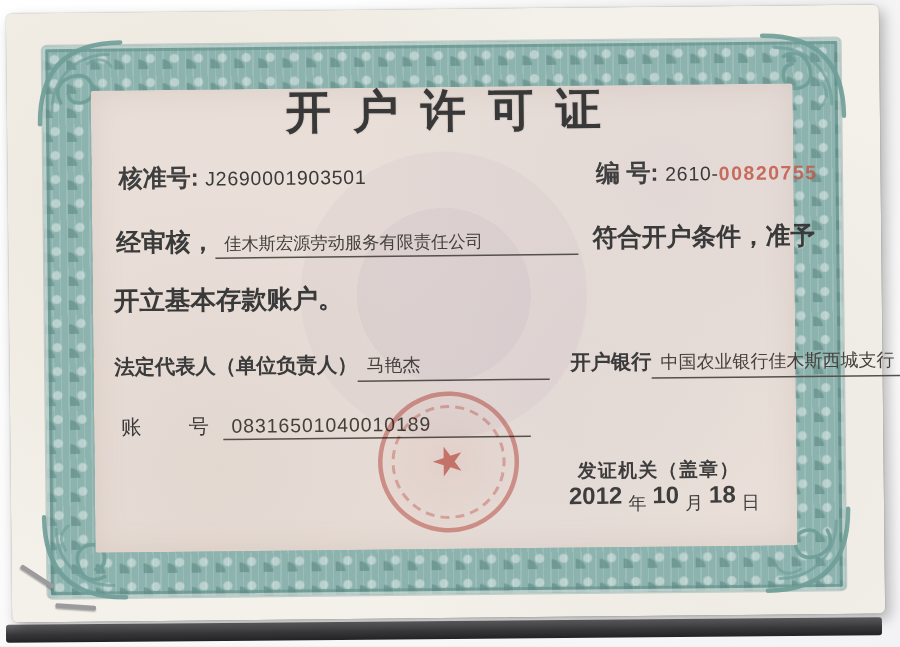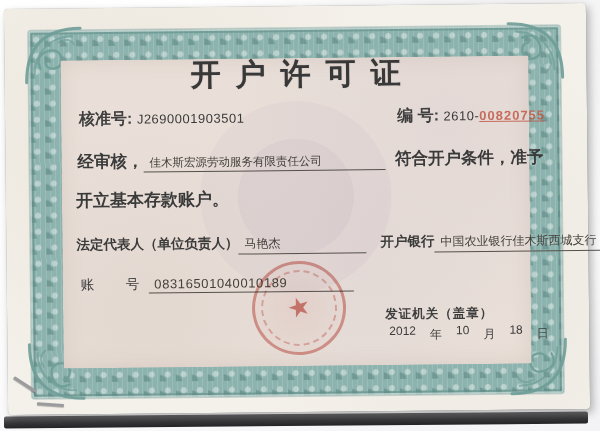--- a/index.html
+++ b/index.html
@@ -70,21 +70,21 @@
     text-align:center; font-size:30px; font-weight:bold;
     letter-spacing:15px; padding-left:15px; color:#383838;
     text-shadow:0 0 1px rgba(56,56,56,.4);
   }
   .row-approval {
     position:absolute; top:101px; left:74px; right:42px;
     display:flex; justify-content:space-between; align-items:baseline;
   }
   .lbl { font-weight:bold; font-size:16px; color:#3f3f3f; }
   .val { font-size:13px; color:#3a3a3a; letter-spacing:.5px; }
-  .serial-red { color:#c25949; font-weight:bold; letter-spacing:1px; opacity:.85;text-decoration:underline; }
+  .serial-red { color:#c25949; font-weight:bold; letter-spacing:1px; opacity:.85; }
   .line1 {
     position:absolute; top:143px; left:72px; right:44px;
     display:flex; align-items:baseline; white-space:nowrap;
   }
   .b16 { font-weight:bold; font-size:16.5px; color:#3a3a3a; }
   .u {
     border-bottom:1.2px solid #55504c; display:inline-block;
     text-align:left; padding:0 6px 1px 6px;
   }
   .company { font-size:11.5px; flex:1; min-width:200px; color:#44403c; }
@@ -94,21 +94,21 @@
     display:flex; align-items:baseline; white-space:nowrap;
   }
   .b13 { font-weight:bold; font-size:13.5px; color:#3b3b3b; }
   .rep-name { font-size:12px; min-width:128px; margin-right:14px; color:#45413d; }
   .bank-name { font-size:12px; flex:1; color:#45413d; }
   .row-acct { position:absolute; top:268px; left:74px; display:flex; align-items:baseline; }
   .acct-lbl { font-weight:normal; font-size:13.5px; letter-spacing:9px; color:#3b3b3b; }
   .acct-num { font-size:13px; min-width:205px; letter-spacing:.6px; color:#454139; }
   .issuer { position:absolute; top:301px; left:378px; font-weight:bold; font-size:12.5px; letter-spacing:1px; color:#3d3d3d; }
   .date { position:absolute; top:322px; left:370px; font-size:12px; color:#3d3d3d; }
-  .date .num { position:relative; top:-4px; font-size:12px; margin:0 12px; }
+  .date .num { position:relative; top:-4px; font-size:16px; margin:0 2px;font-weight:bold; }
   .date .dl { margin:0 2px; }
   
   .seal {
     position:absolute; left:245px; top:255px; width:94px; height:94px;
     border:3px solid rgba(199,75,64,.55); border-radius:50%;
     transform:rotate(-8deg); mix-blend-mode:multiply; opacity:.9;
     background:radial-gradient(circle, rgba(220,120,110,.10), rgba(220,120,110,.04) 70%, transparent 75%);
   }
   .seal::before {
     content:""; position:absolute; inset:6px;

